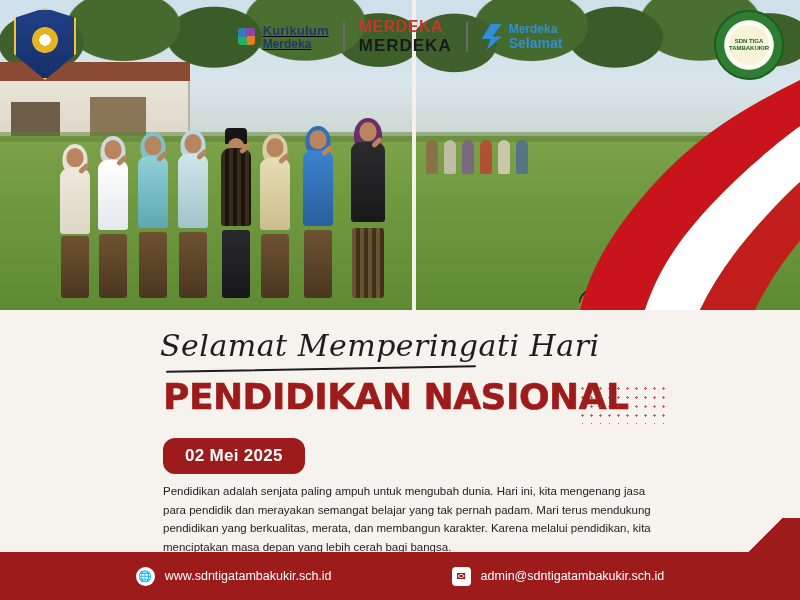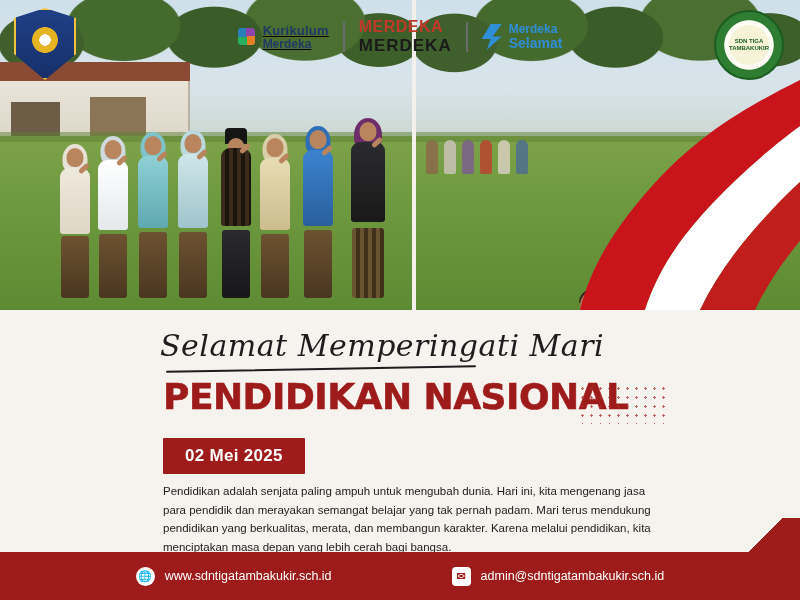--- a/index.html
+++ b/index.html
@@ -210,21 +210,21 @@
   .dot-grid {
     position: absolute; left: 578px; top: 74px; width: 90px; height: 40px;
     background-image: radial-gradient(#a33 1.2px, transparent 1.3px);
     background-size: 9px 9px;
     opacity: .75;
   }
   .date-pill {
     position: absolute; left: 163px; top: 128px;
     background: #9e1b1b; color: #fff;
     font-size: 17px; font-weight: 700;
-    padding: 8px 22px; border-radius: 1px;
+    padding: 8px 22px; border-radius: 12px;
     letter-spacing: .3px;
   }
   .paragraph {
     position: absolute; left: 163px; top: 172px; width: 500px;
     font-size: 11.5px; line-height: 1.62; color: #222; text-align: left;
   }
 
   
   .footer {
     position: absolute; left: 0; bottom: 0; width: 800px; height: 48px;
@@ -384,21 +384,21 @@
 
   <div class="logo-left-badge">
     <div class="shield"></div>
   </div>
 
   <div class="logo-right-badge">
     <div class="inner">SDN TIGA TAMBAKUKIR</div>
   </div>
 
   <div class="content">
-    <div class="script-title">Selamat Memperingati Mari</div>
+    <div class="script-title">Selamat Memperingati Hari</div>
     <div class="script-underline"></div>
     <div class="main-title">PENDIDIKAN NASIONAL</div>
     <div class="dot-grid"></div>
     <div class="date-pill">02 Mei 2025</div>
     <div class="paragraph">Pendidikan adalah senjata paling ampuh untuk mengubah dunia. Hari ini, kita mengenang jasa para pendidik dan merayakan semangat belajar yang tak pernah padam. Mari terus mendukung pendidikan yang berkualitas, merata, dan membangun karakter. Karena melalui pendidikan, kita menciptakan masa depan yang lebih cerah bagi bangsa.</div>
   </div>
 
   <div class="corner-mark"></div>
 
   <div class="footer">

